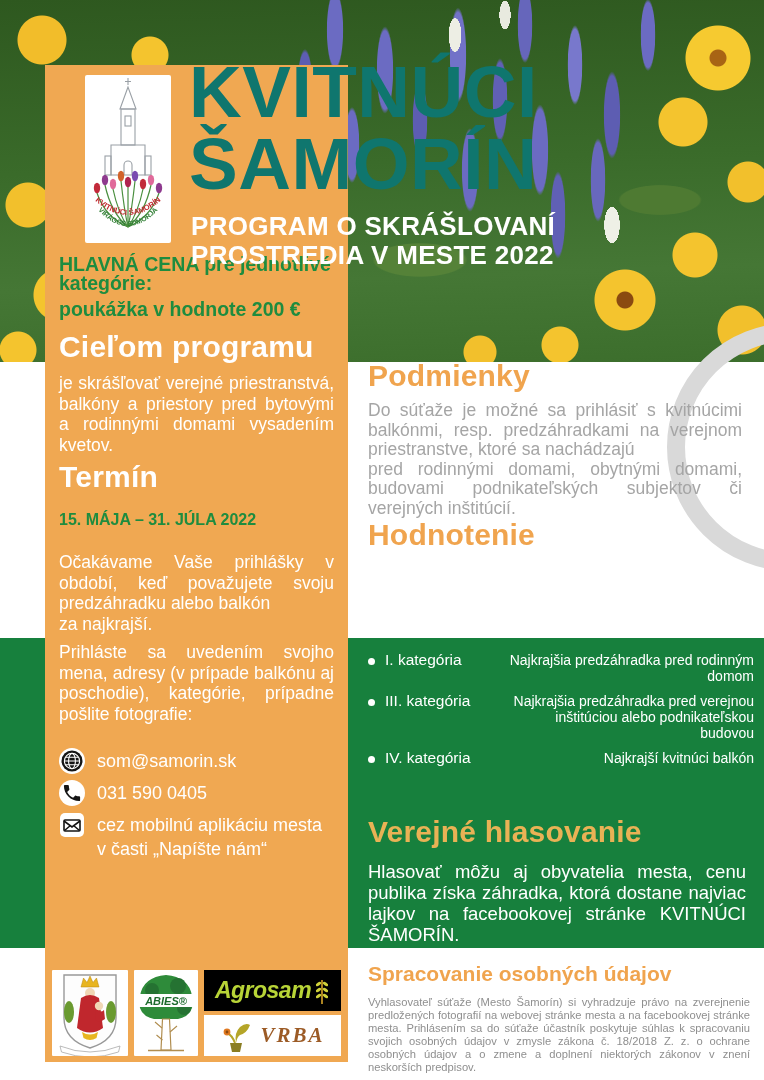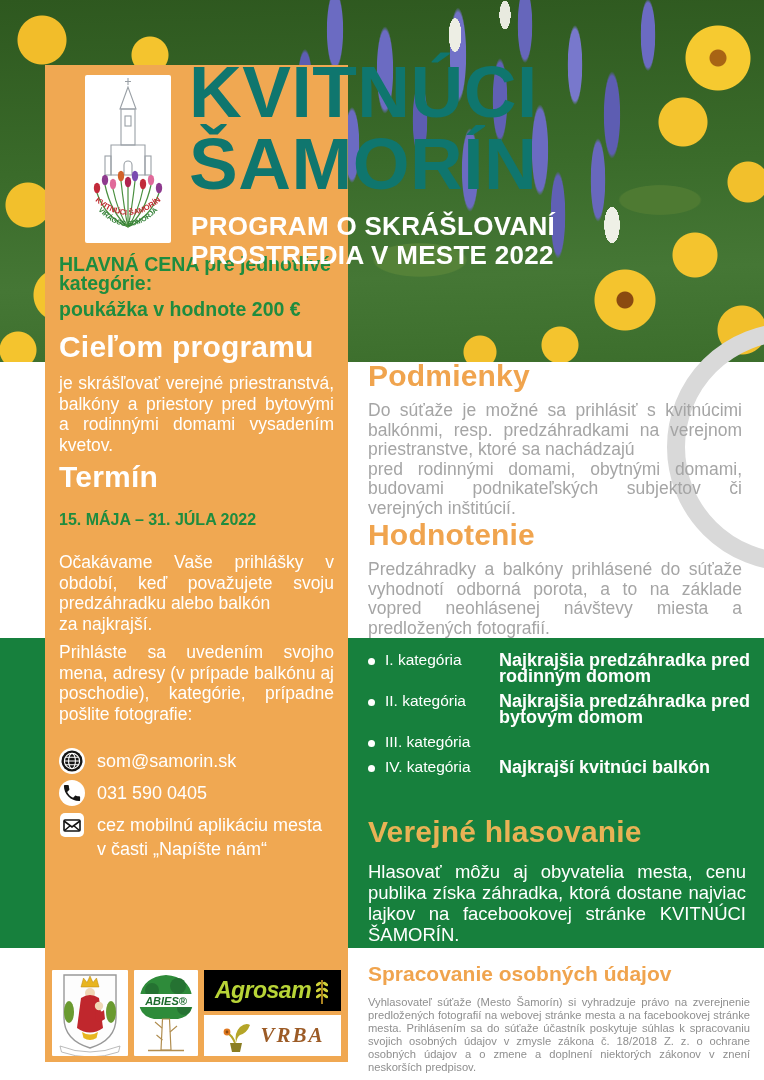--- a/index.html
+++ b/index.html
@@ -101,21 +101,21 @@
   .rc{position:absolute;z-index:2;}
   .rc-h{font-size:30px;line-height:32px;font-weight:800;color:var(--heading_orange,#f0a44e);letter-spacing:.2px;}
   .rc-p{margin-top:9px;font-size:17.5px;line-height:19.5px;color:var(--body_gray,#a5a5a5);
     text-align:justify;white-space:pre-line;}
   .conditions{left:368px;top:360px;width:374px;}
   .evaluation{left:368px;top:519px;width:374px;}
   .categories{left:368px;top:652px;width:386px;color:#fff;}
   .cat-row{display:flex;gap:10px;margin-bottom:9px;}
   .cat-bullet{flex:0 0 7px;width:7px;height:7px;border-radius:50%;background:#fff;margin-top:6px;}
   .cat-label{flex:0 0 104px;font-size:15.5px;line-height:16px;font-weight:500;}
-  .cat-desc{flex:1;font-size:18px;line-height:16px;font-weight:700;}
+  .cat-desc{flex:1;font-size:14px;line-height:16px;font-weight:400;text-align:right;}
   .voting{left:368px;top:816px;width:378px;}
   .voting .rc-h{color:var(--voting_heading,#e9b255);}
   .voting-p{margin-top:13px;font-size:18.5px;line-height:21px;color:#fff;text-align:justify;}
   .privacy{left:368px;top:962px;width:382px;}
   .privacy-h{font-size:21px;line-height:23px;font-weight:800;color:var(--heading_orange,#f0a44e);}
   .privacy-p{margin-top:11px;font-size:11.2px;line-height:13px;color:var(--privacy_gray,#8f8f8f);text-align:justify;}
 </style>
 </head>
 <body>
 
@@ -287,37 +287,32 @@
   </div>
 
   <div class="rc conditions">
     <div class="rc-h">Podmienky</div>
     <div class="rc-p">Do súťaže je možné sa prihlásiť s kvitnúcimi balkónmi, resp. predzáhradkami na verejnom priestranstve, ktoré sa nachádzajú
 pred rodinnými domami, obytnými domami, budovami podnikateľských subjektov či verejných inštitúcií.</div>
   </div>
 
   <div class="rc evaluation">
     <div class="rc-h">Hodnotenie</div>
-    <div class="rc-p">Predzáhradky a balkóny prihlásené do súťaže vyhodnotí odborná porota, a to na základe vopred neohlásenej návštevy miesta a predložených fotografií.</div>
   </div>
 
   <div class="rc categories">
     <div class="cat-row">
       <div class="cat-bullet"></div>
       <div class="cat-label">I. kategória</div>
       <div class="cat-desc">Najkrajšia predzáhradka pred rodinným domom</div>
     </div>
     <div class="cat-row">
       <div class="cat-bullet"></div>
-      <div class="cat-label">II. kategória</div>
-      <div class="cat-desc">Najkrajšia predzáhradka pred bytovým domom</div>
-    </div>
-    <div class="cat-row">
-      <div class="cat-bullet"></div>
       <div class="cat-label">III. kategória</div>
+      <div class="cat-desc">Najkrajšia predzáhradka pred verejnou inštitúciou alebo podnikateľskou budovou</div>
     </div>
     <div class="cat-row">
       <div class="cat-bullet"></div>
       <div class="cat-label">IV. kategória</div>
       <div class="cat-desc">Najkrajší kvitnúci balkón</div>
     </div>
   </div>
 
   <div class="rc voting">
     <div class="rc-h">Verejné hlasovanie</div>

